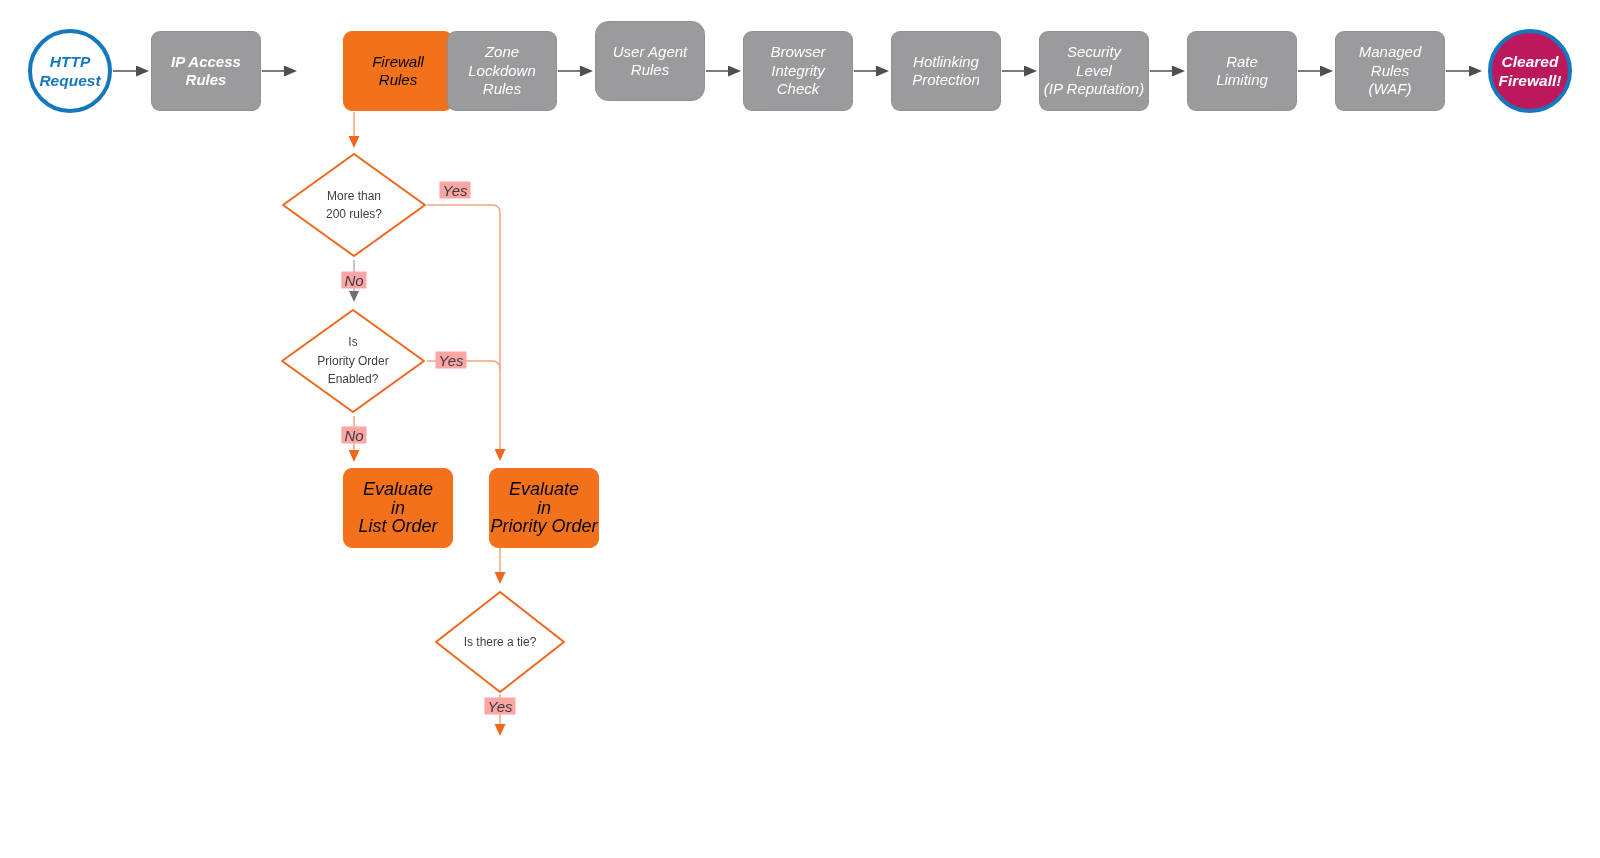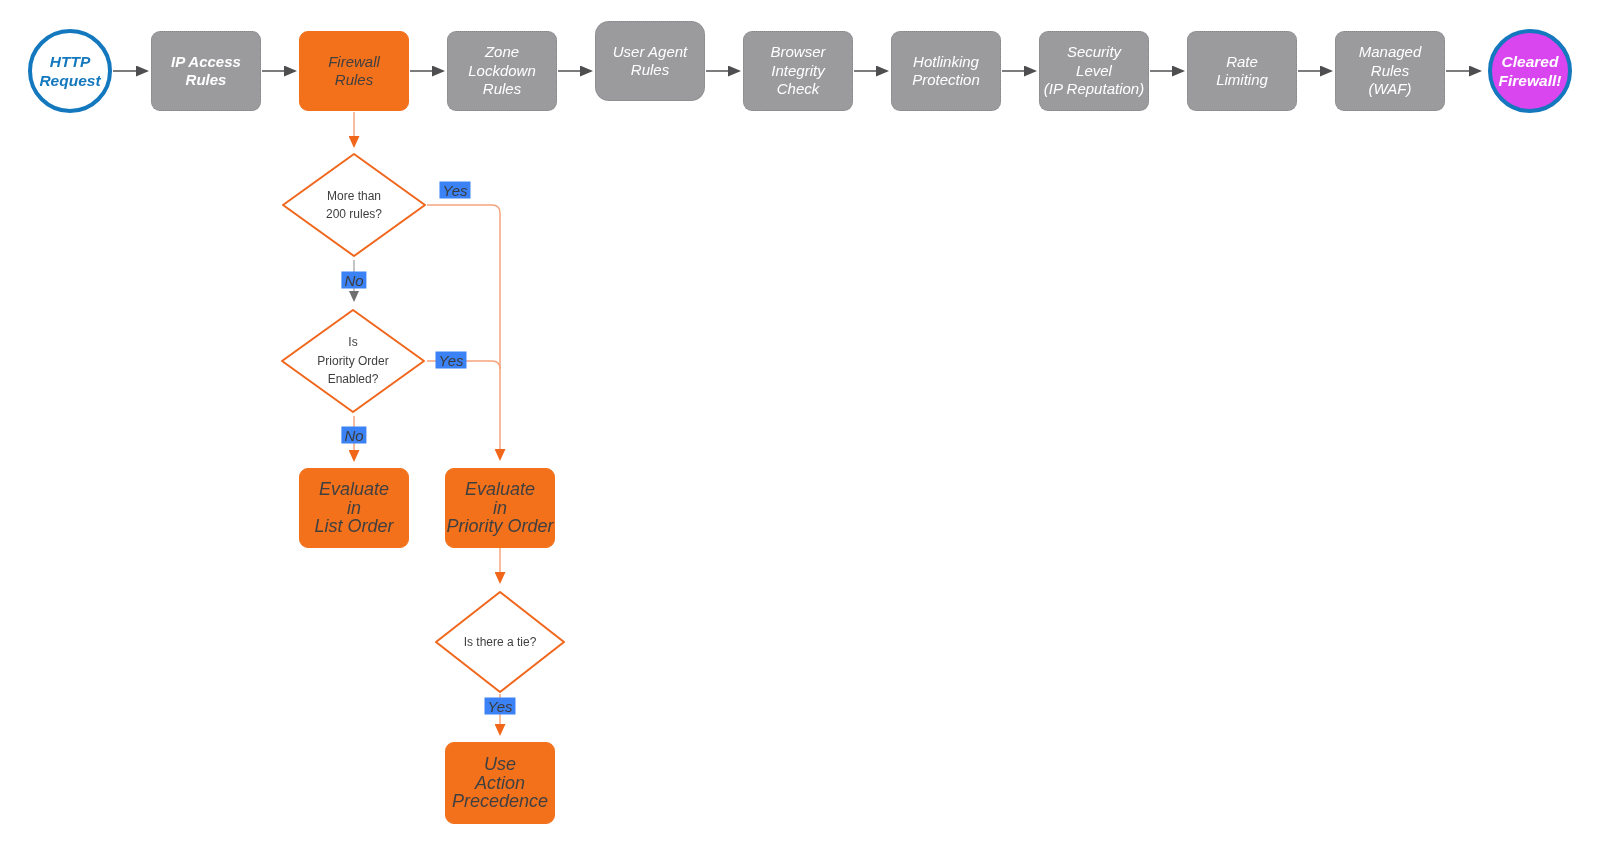--- a/index.html
+++ b/index.html
@@ -15,48 +15,48 @@
 
   .node { position: absolute; display: flex; align-items: center; justify-content: center;
           text-align: center; white-space: pre-line; box-sizing: border-box; }
 
   .circle {
     width: 84px; height: 84px; border-radius: 50%;
     border: 4px solid #1478BE; background: #ffffff;
     color: #1478BE; font-size: 15.5px; font-weight: bold; font-style: italic;
     line-height: 19px;
   }
-  .circle.filled { background: #d946ef; color: #ffffff; border-color: #1478BE; }
+  .circle.filled { background: #be185d; color: #ffffff; border-color: #1478BE; }
 
   .step {
     width: 110px; height: 80px; border-radius: 9px;
     background: #9B9B9D; border: 1px dotted #84848a;
     color: #ffffff; font-size: 15px; font-style: italic; line-height: 18.5px;
   }
   .step.orange, .outcome {
-    background: #F4711C; border: 1px solid #F4711C; color: #404040;
+    background: #F4711C; border: 1px solid #F4711C; color: #000000; margin-left: 44px;
   }
   .outcome {
     width: 110px; height: 80px; border-radius: 9px;
     font-size: 18px; font-style: italic; line-height: 18.5px;
     display: flex; align-items: center; justify-content: center;
     position: absolute; text-align: center; white-space: pre-line; box-sizing: border-box;
   }
 
   .diamond { position: absolute; }
   .diamond svg { position: absolute; left: 0; top: 0; width: 100%; height: 100%; }
   .diamond .q {
     position: absolute; inset: 0; display: flex; align-items: center; justify-content: center;
     text-align: center; white-space: pre-line;
     color: #3F3F3F; font-size: 12px; line-height: 18.5px;
   }
 
   .edge-label {
     position: absolute; transform: translate(-50%, -50%);
-    background: #3b82f6; padding: 0 3px;
+    background: #fca5a5; padding: 0 3px;
     color: #3b3b3b; font-size: 15px; font-style: italic; line-height: 17px;
   }
 </style>
 </head>
 <body>
 
 <div id="canvas">
 
   <svg id="connectors" viewBox="0 0 1600 858" xmlns="http://www.w3.org/2000/svg">
     <defs>
@@ -155,23 +155,20 @@
   </div>
 
   <div class="outcome" style="left:299px; top:468px;">Evaluate
 in
 List Order</div>
 
   <div class="outcome" style="left:445px; top:468px;">Evaluate
 in
 Priority Order</div>
 
-  <div class="outcome" style="left:445px; top:742px; height:82px;">Use
-Action
-Precedence</div>
 
   <div class="edge-label" style="left:455px; top:190px;">Yes</div>
 
   <div class="edge-label" style="left:354px; top:280px;">No</div>
 
   <div class="edge-label" style="left:451px; top:360px;">Yes</div>
 
   <div class="edge-label" style="left:354px; top:435px;">No</div>
 
   <div class="edge-label" style="left:500px; top:706px;">Yes</div>

